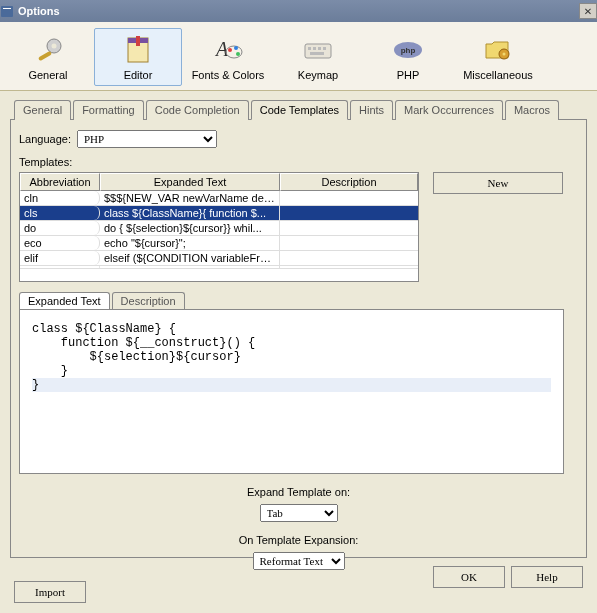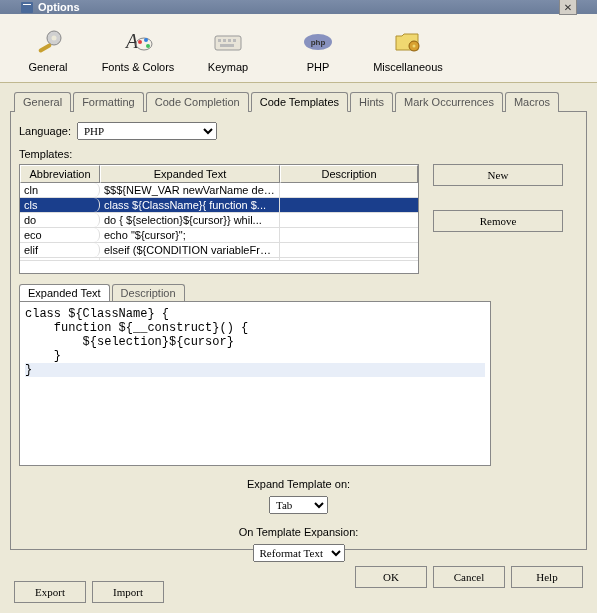--- a/index.html
+++ b/index.html
@@ -1,17 +1,17 @@
 <!DOCTYPE html>
 <html><head>
 <meta charset="utf-8">
 <style>
 * { box-sizing: border-box; margin: 0; padding: 0; }
 body { font-family: Tahoma, sans-serif; font-size: 11px; background: #ece9d8; width: 597px; height: 613px; overflow: hidden; }
-.titlebar { background: linear-gradient(#7b8ca8, #6b7d9a); color: white; height: 14px; display: flex; align-items: center; padding: 0 20px; }
+.titlebar { background: linear-gradient(#7b8ca8, #6b7d9a); color: white; height: 22px; display: flex; align-items: center; padding: 0 0; }
 .titlebar-icon { width: 14px; height: 14px; margin-right: 4px; }
 .titlebar-title { flex: 1; font-weight: bold; }
 .close-x { width: 18px; height: 16px; background: #d4d0c8; border: 1px solid #888; display: flex; align-items: center; justify-content: center; font-family: Arial; font-size: 10px; cursor: default; color: #333; }
 .toolbar { background: #f5f2e9; padding: 6px 4px 4px; display: flex; gap: 2px; border-bottom: 1px solid #c0b890; }
 .toolbtn { width: 88px; height: 58px; display: flex; flex-direction: column; align-items: center; justify-content: center; gap: 3px; border: 1px solid transparent; border-radius: 2px; cursor: default; }
 .toolbtn.selected { background: #e6f0fa; border: 1px solid #8ab0d8; }
 .toolbtn-icon { width: 32px; height: 32px; display: flex; align-items: center; justify-content: center; }
 .toolbtn-label { font-size: 11px; }
 .content { padding: 8px 10px; }
 .tabstrip { display: flex; border-bottom: 1px solid #888; padding-left: 4px; }
@@ -29,21 +29,21 @@
 .th1 { width: 80px; } .th2 { width: 180px; } .th3 { flex: 1; }
 .tr { display: flex; border-bottom: 1px solid #ddd; cursor: default; }
 .tr.sel { background: #1a3e8c; color: white; justify-content: space-between; }
 .td { padding: 1px 4px; overflow: hidden; white-space: nowrap; text-overflow: ellipsis; }
 .td1 { width: 80px; border-right: 1px solid #ddd; border-radius: 6px; } .td2 { width: 180px; border-right: 1px solid #ddd; } .td3 { flex: 1; }
 .sidebtns { display: flex; flex-direction: column; gap: 24px; }
 .sidebtns .btn { width: 130px; }
 .subtabs { display: flex; margin-top: 6px; }
 .subtab { padding: 2px 8px; border: 1px solid #888; border-bottom: none; background: #ece9d8; border-radius: 3px 3px 0 0; margin-right: 2px; cursor: default; color: #555; }
 .subtab.active { background: white; color: #000; position: relative; z-index: 2; }
-.codearea { width: 472px; height: 165px; border: 1px solid #888; background: white; font-family: "Courier New", monospace; font-size: 12px; padding: 5px; white-space: pre; overflow: auto; position: relative; }
+.codearea { width: 545px; height: 165px; border: 1px solid #888; background: white; font-family: "Courier New", monospace; font-size: 12px; padding: 12px; white-space: pre; overflow: auto; position: relative; }
 .codeline { min-height: 14px; }
 .codeline.hl { background: #e8eef8; }
 .bottomrow { display: flex; align-items: center; gap: 6px; margin-top: 12px; flex-direction: column; }
 .dlgbtns { position: absolute; bottom: 25px; right: 14px; display: flex; gap: 6px; }
 .dlgbtns-left { position: absolute; bottom: 10px; left: 14px; display: flex; gap: 6px; }
 svg { display: block; }
 </style>
 </head>
 <body>
 
@@ -62,20 +62,30 @@
   <div class="toolbtn">
     <span class="toolbtn-icon">
       <svg width="32" height="32">
           <circle cx="22" cy="12" r="7" fill="#d0d0d0" stroke="#888"></circle>
           <circle cx="22" cy="12" r="2.5" fill="#ece9d8"></circle>
           <rect x="6" y="20" width="14" height="4" rx="2" fill="#c8a030" transform="rotate(-30 13 22)"></rect>
         </svg>
     </span>
     <span class="toolbtn-label">General</span>
   </div>
+  <div class="toolbtn selected">
+    <span class="toolbtn-icon">
+      <svg width="32" height="32">
+          <rect x="6" y="4" width="20" height="24" fill="#f5e8b0" stroke="#a08030"></rect>
+          <rect x="6" y="4" width="20" height="5" fill="#7850a0"></rect>
+          <rect x="14" y="2" width="4" height="10" fill="#d04040"></rect>
+        </svg>
+    </span>
+    <span class="toolbtn-label">Editor</span>
+  </div>
   <div class="toolbtn">
     <span class="toolbtn-icon">
       <svg width="32" height="32">
           <text x="4" y="22" font-size="20" font-family="serif" font-style="italic" fill="#333">A</text>
           <ellipse cx="22" cy="18" rx="8" ry="6" fill="none" stroke="#888"></ellipse>
           <circle cx="18" cy="16" r="2" fill="#e04040"></circle>
           <circle cx="24" cy="14" r="2" fill="#3080e0"></circle>
           <circle cx="26" cy="20" r="2" fill="#40c060"></circle>
         </svg>
     </span>
@@ -170,41 +180,38 @@
             </div>
             <div class="tr">
               <div class="td td1"></div>
               <div class="td td2"></div>
               <div class="td td3"></div>
             </div>
           </div>
       </div>
       <div class="sidebtns">
         <button class="btn">New</button>
-        <button class="btn">Remove</button>
       </div>
     </div>
 
     <div class="subtabs">
       <div class="subtab active">Expanded Text</div>
       <div class="subtab">Description</div>
     </div>
     <div class="codearea" id="codearea"><div class="codeline">class ${ClassName} {</div><div class="codeline">    function ${__construct}() {</div><div class="codeline">        ${selection}${cursor}</div><div class="codeline">    }</div><div class="codeline hl">}</div></div>
 
     <div class="bottomrow">
       <span class="label">Expand Template on:</span>
-      <select style="width:59px"><option>Tab</option></select>
+      <select style="width:78px"><option>Tab</option></select>
       <span style="width:12px"></span>
       <span class="label">On Template Expansion:</span>
       <select style="width:92px"><option>Reformat Text</option></select>
     </div>
   </div>
 </div>
 
 <div class="dlgbtns-left">
-  <button class="btn">Export</button>
   <button class="btn">Import</button>
 </div>
 <div class="dlgbtns">
   <button class="btn">OK</button>
-  <button class="btn">Cancel</button>
   <button class="btn">Help</button>
 </div>
 
 </body></html>

